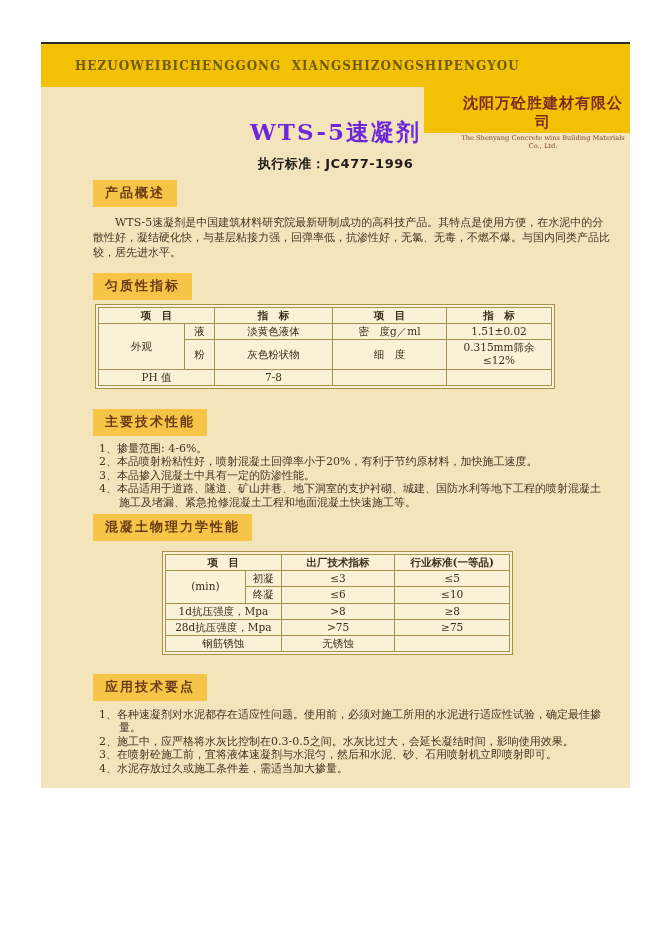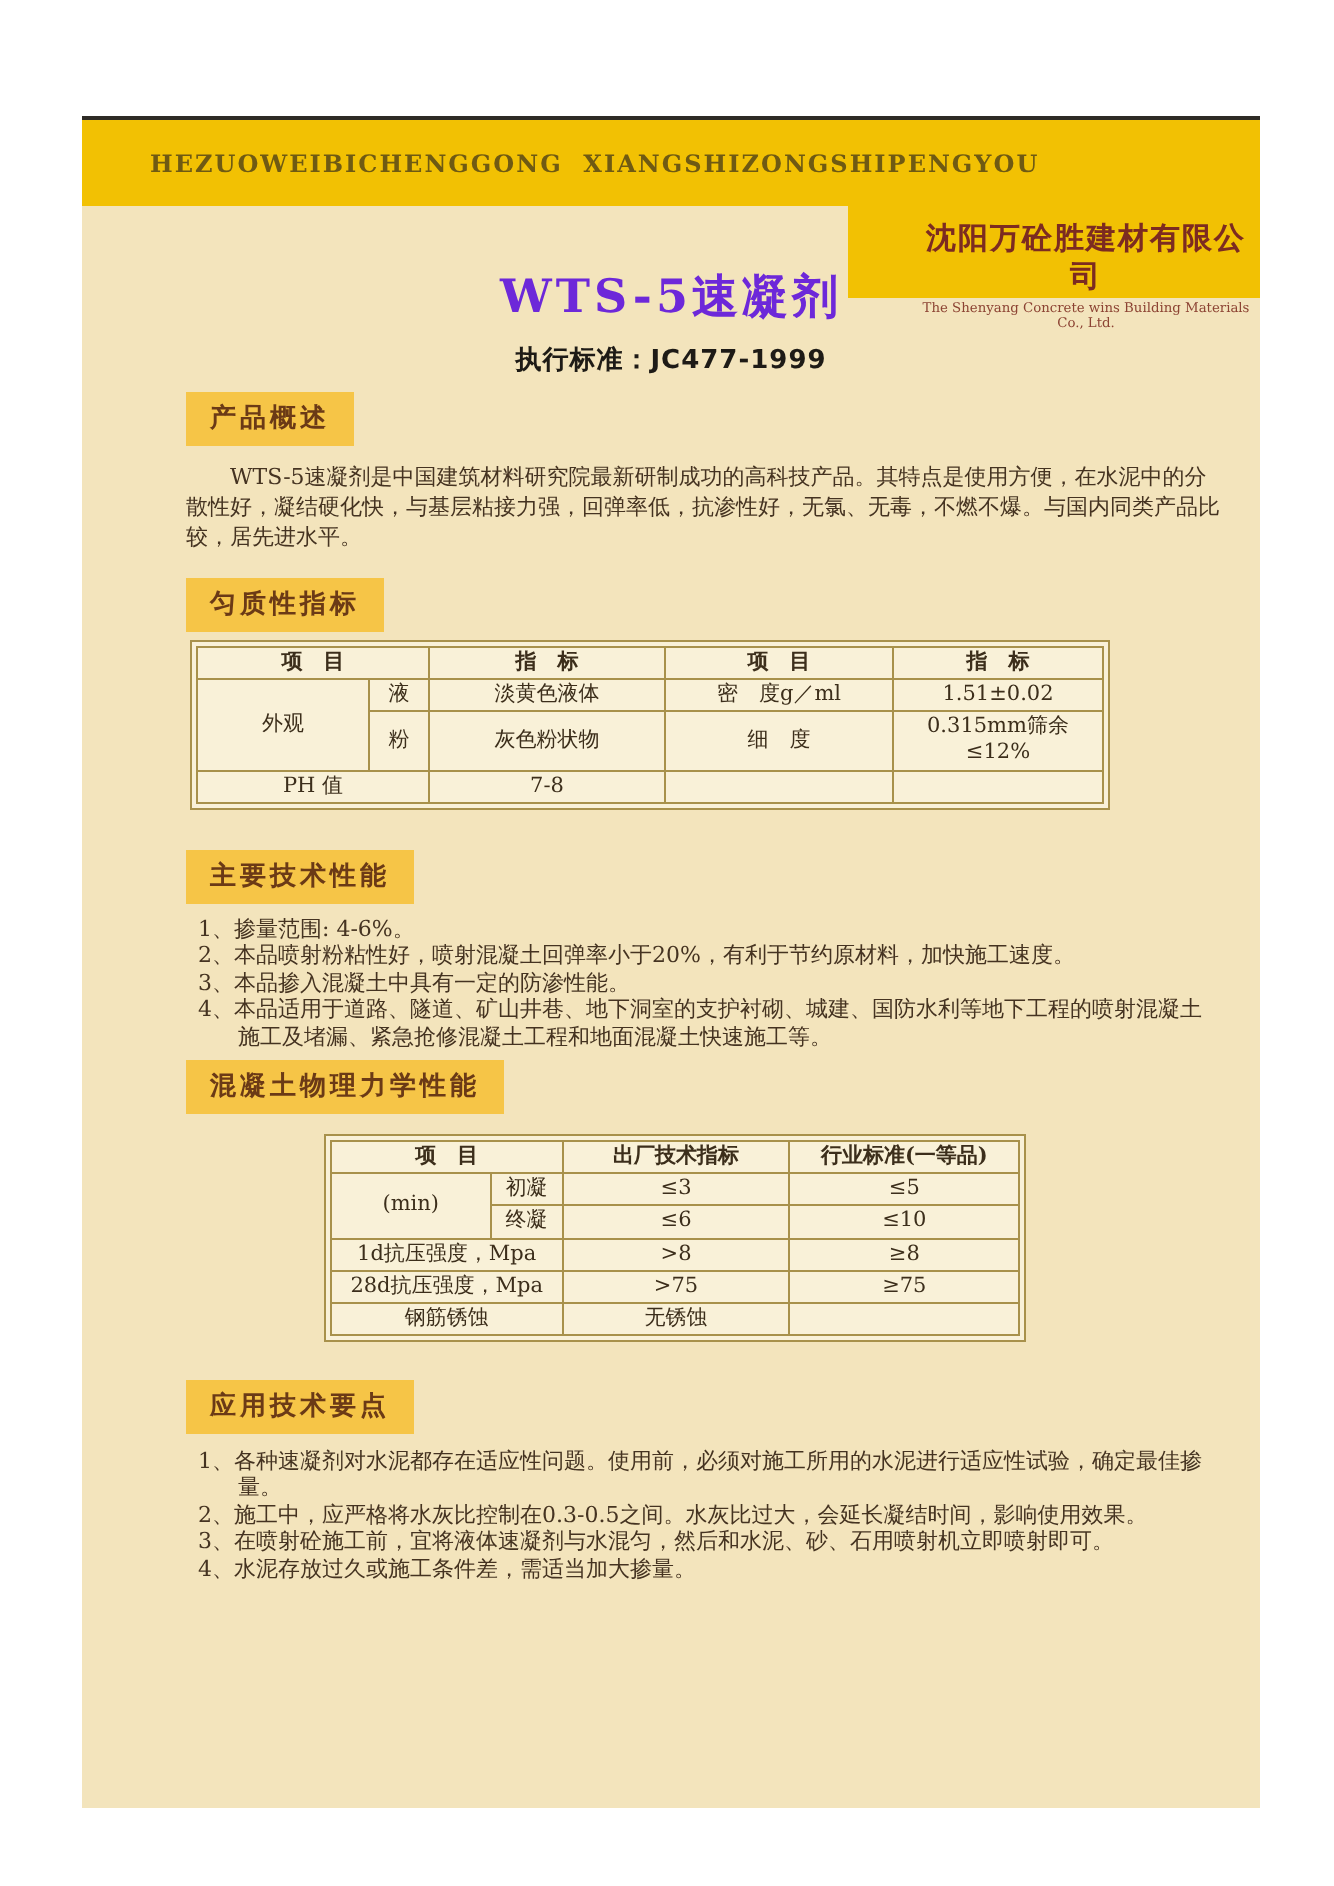--- a/index.html
+++ b/index.html
@@ -8,24 +8,23 @@
     background: #ffffff;
     width: 667px;
     height: 943px;
     font-family: "DejaVu Serif", "Liberation Serif", serif;
   }
   .page {
     position: absolute;
     left: 41px;
     top: 42px;
     width: 589px;
-    height: 846px;
+    height: 746px;
     background: #F3E4BC;
     overflow: hidden;
-    margin-top: 16px;
   }
   .top-rule {
     height: 2px;
     background: #2E2B26;
   }
   .band {
     height: 43px;
     background: #F2C103;
     display: flex;
     align-items: center;
@@ -153,21 +152,21 @@
   <div class="band">
     <span class="slogan">HEZUOWEIBICHENGGONG  XIANGSHIZONGSHIPENGYOU</span>
   </div>
 
   <div class="company-block">
     <div class="company-name">沈阳万砼胜建材有限公司</div>
     <div class="company-name-en">The Shenyang Concrete wins Building Materials Co., Ltd.</div>
   </div>
 
   <div class="title">WTS-5速凝剂</div>
-  <div class="standard">执行标准：JC477-1999</div>
+  <div class="standard">执行标准：JC477-1996</div>
 
   <div class="content">
 
     
     <div><span class="sec-chip chip-overview">产品概述</span></div>
     <p class="para">WTS-5速凝剂是中国建筑材料研究院最新研制成功的高科技产品。其特点是使用方便，在水泥中的分散性好，凝结硬化快，与基层粘接力强，回弹率低，抗渗性好，无氯、无毒，不燃不爆。与国内同类产品比较，居先进水平。</p>
 
     
     <div><span class="sec-chip chip-homogeneity">匀质性指标</span></div>
     <div class="tbl-frame tbl1-frame">

